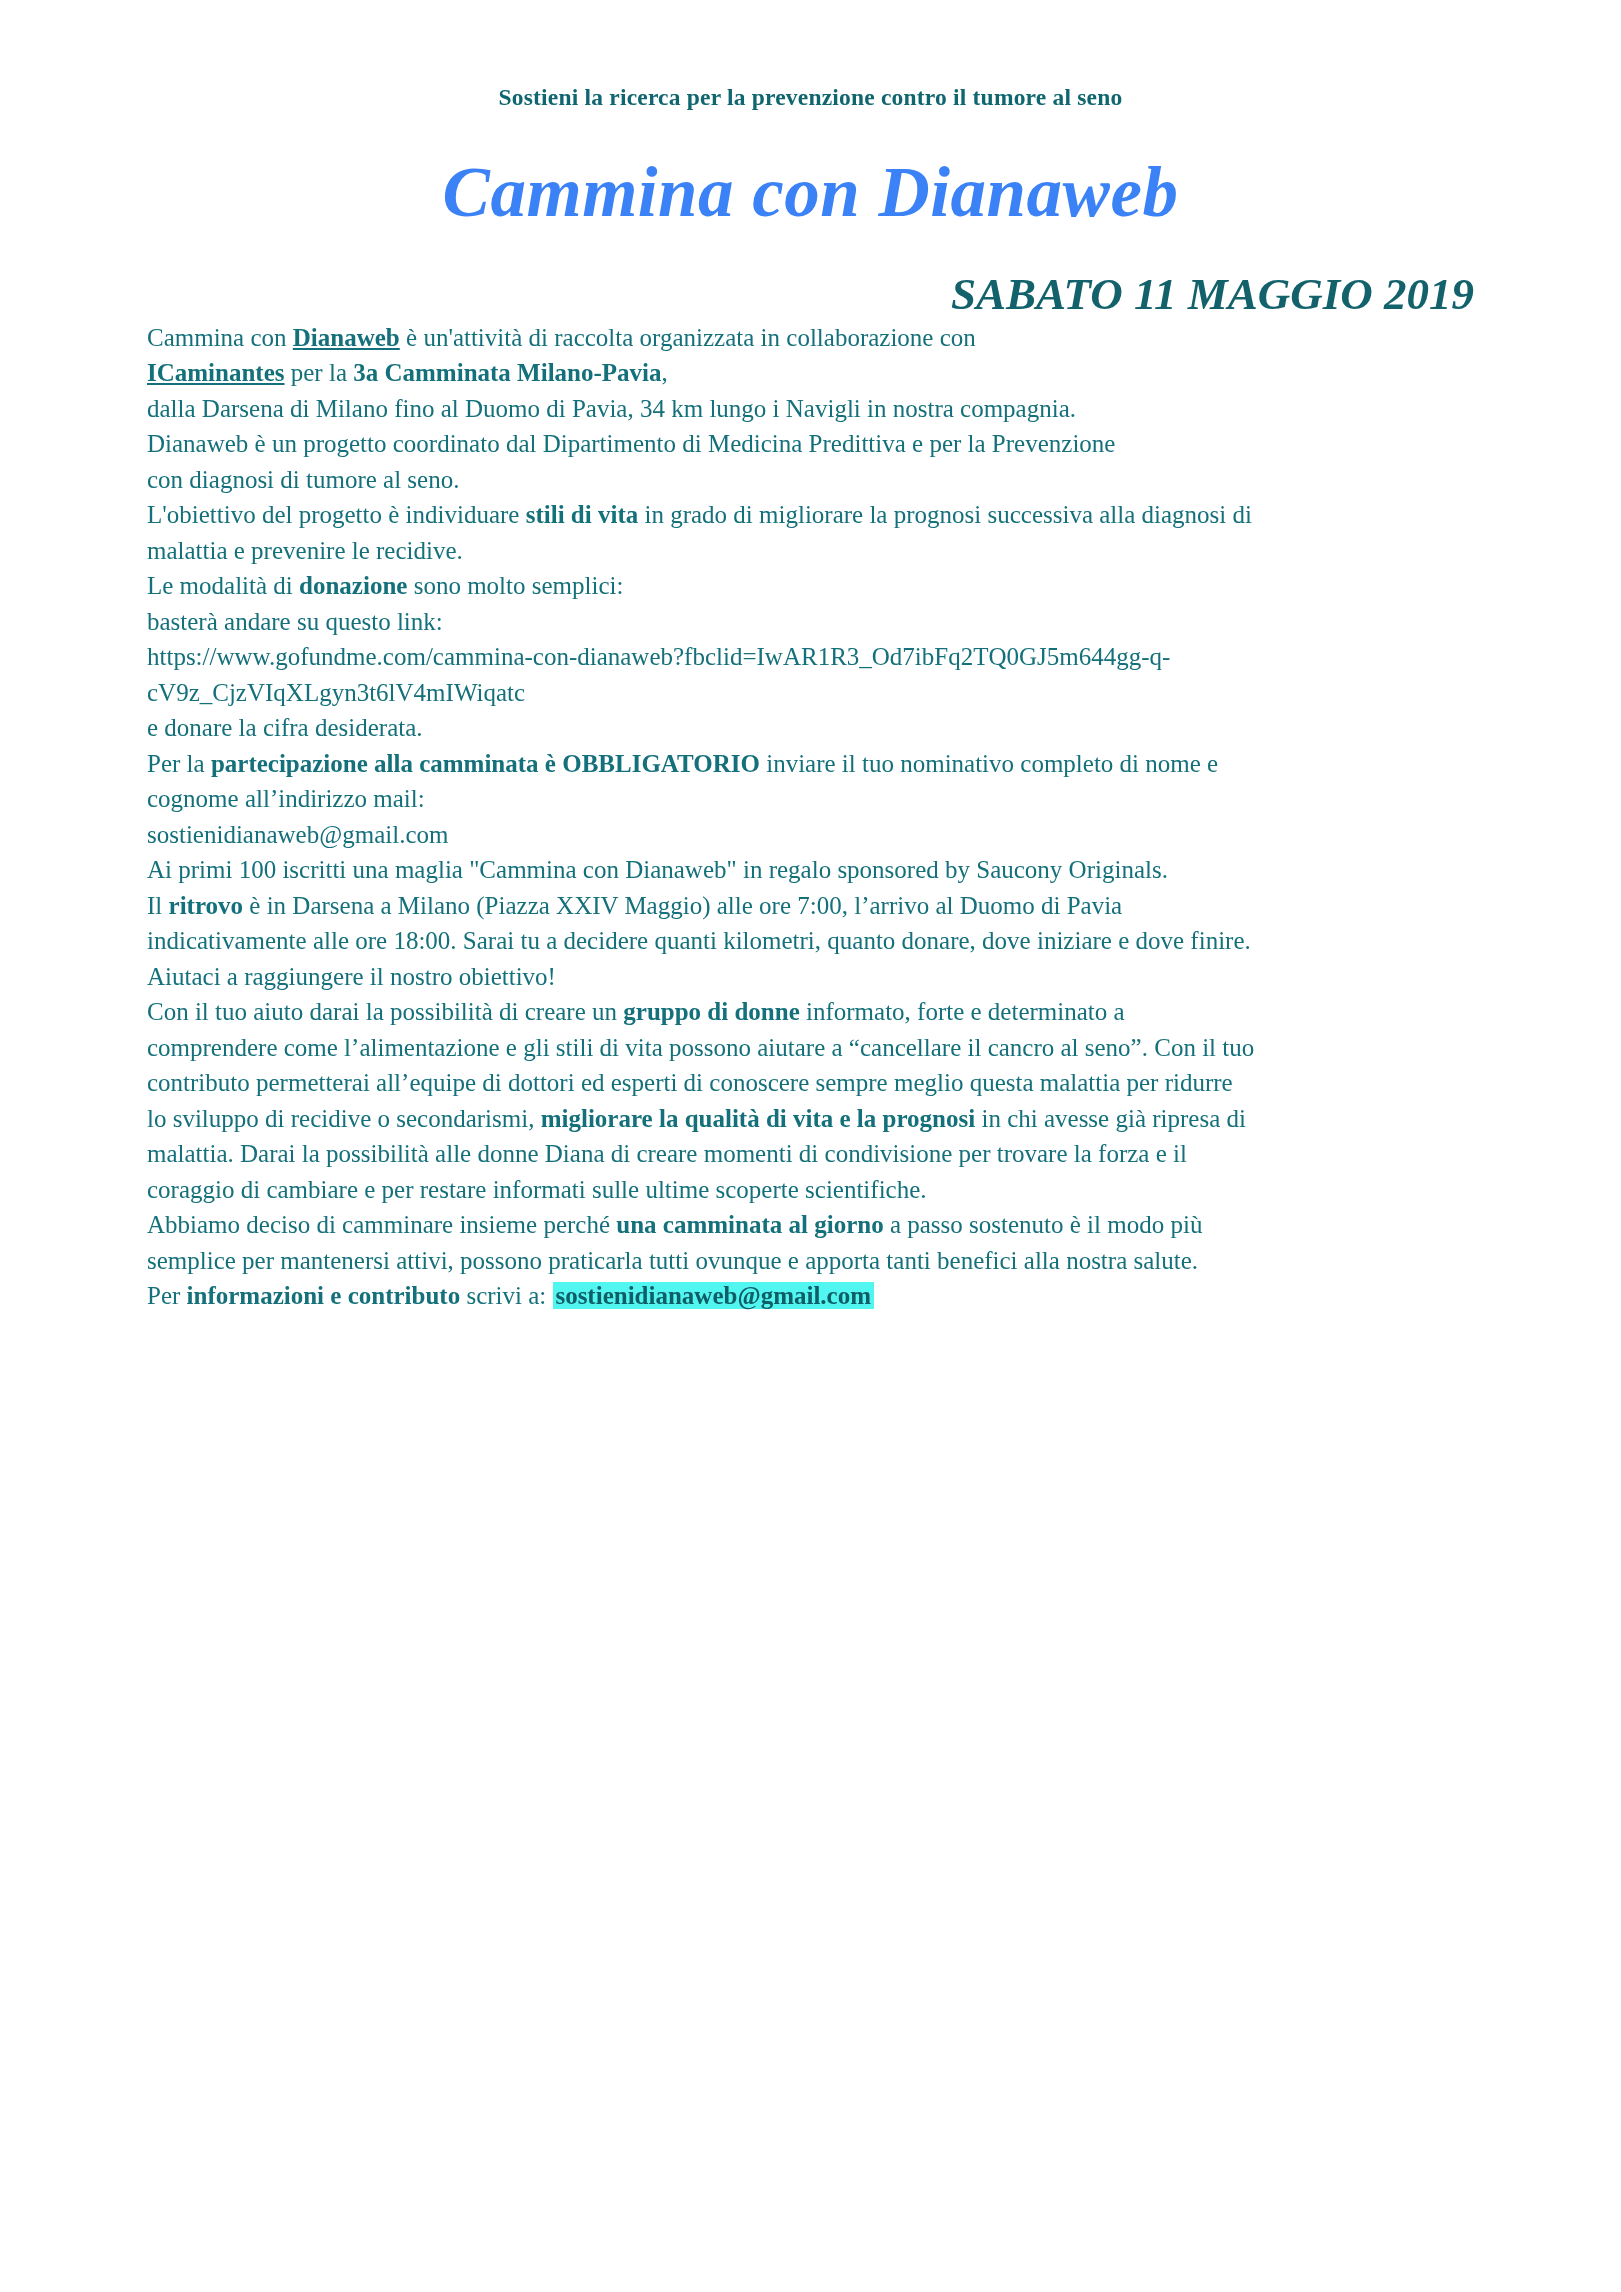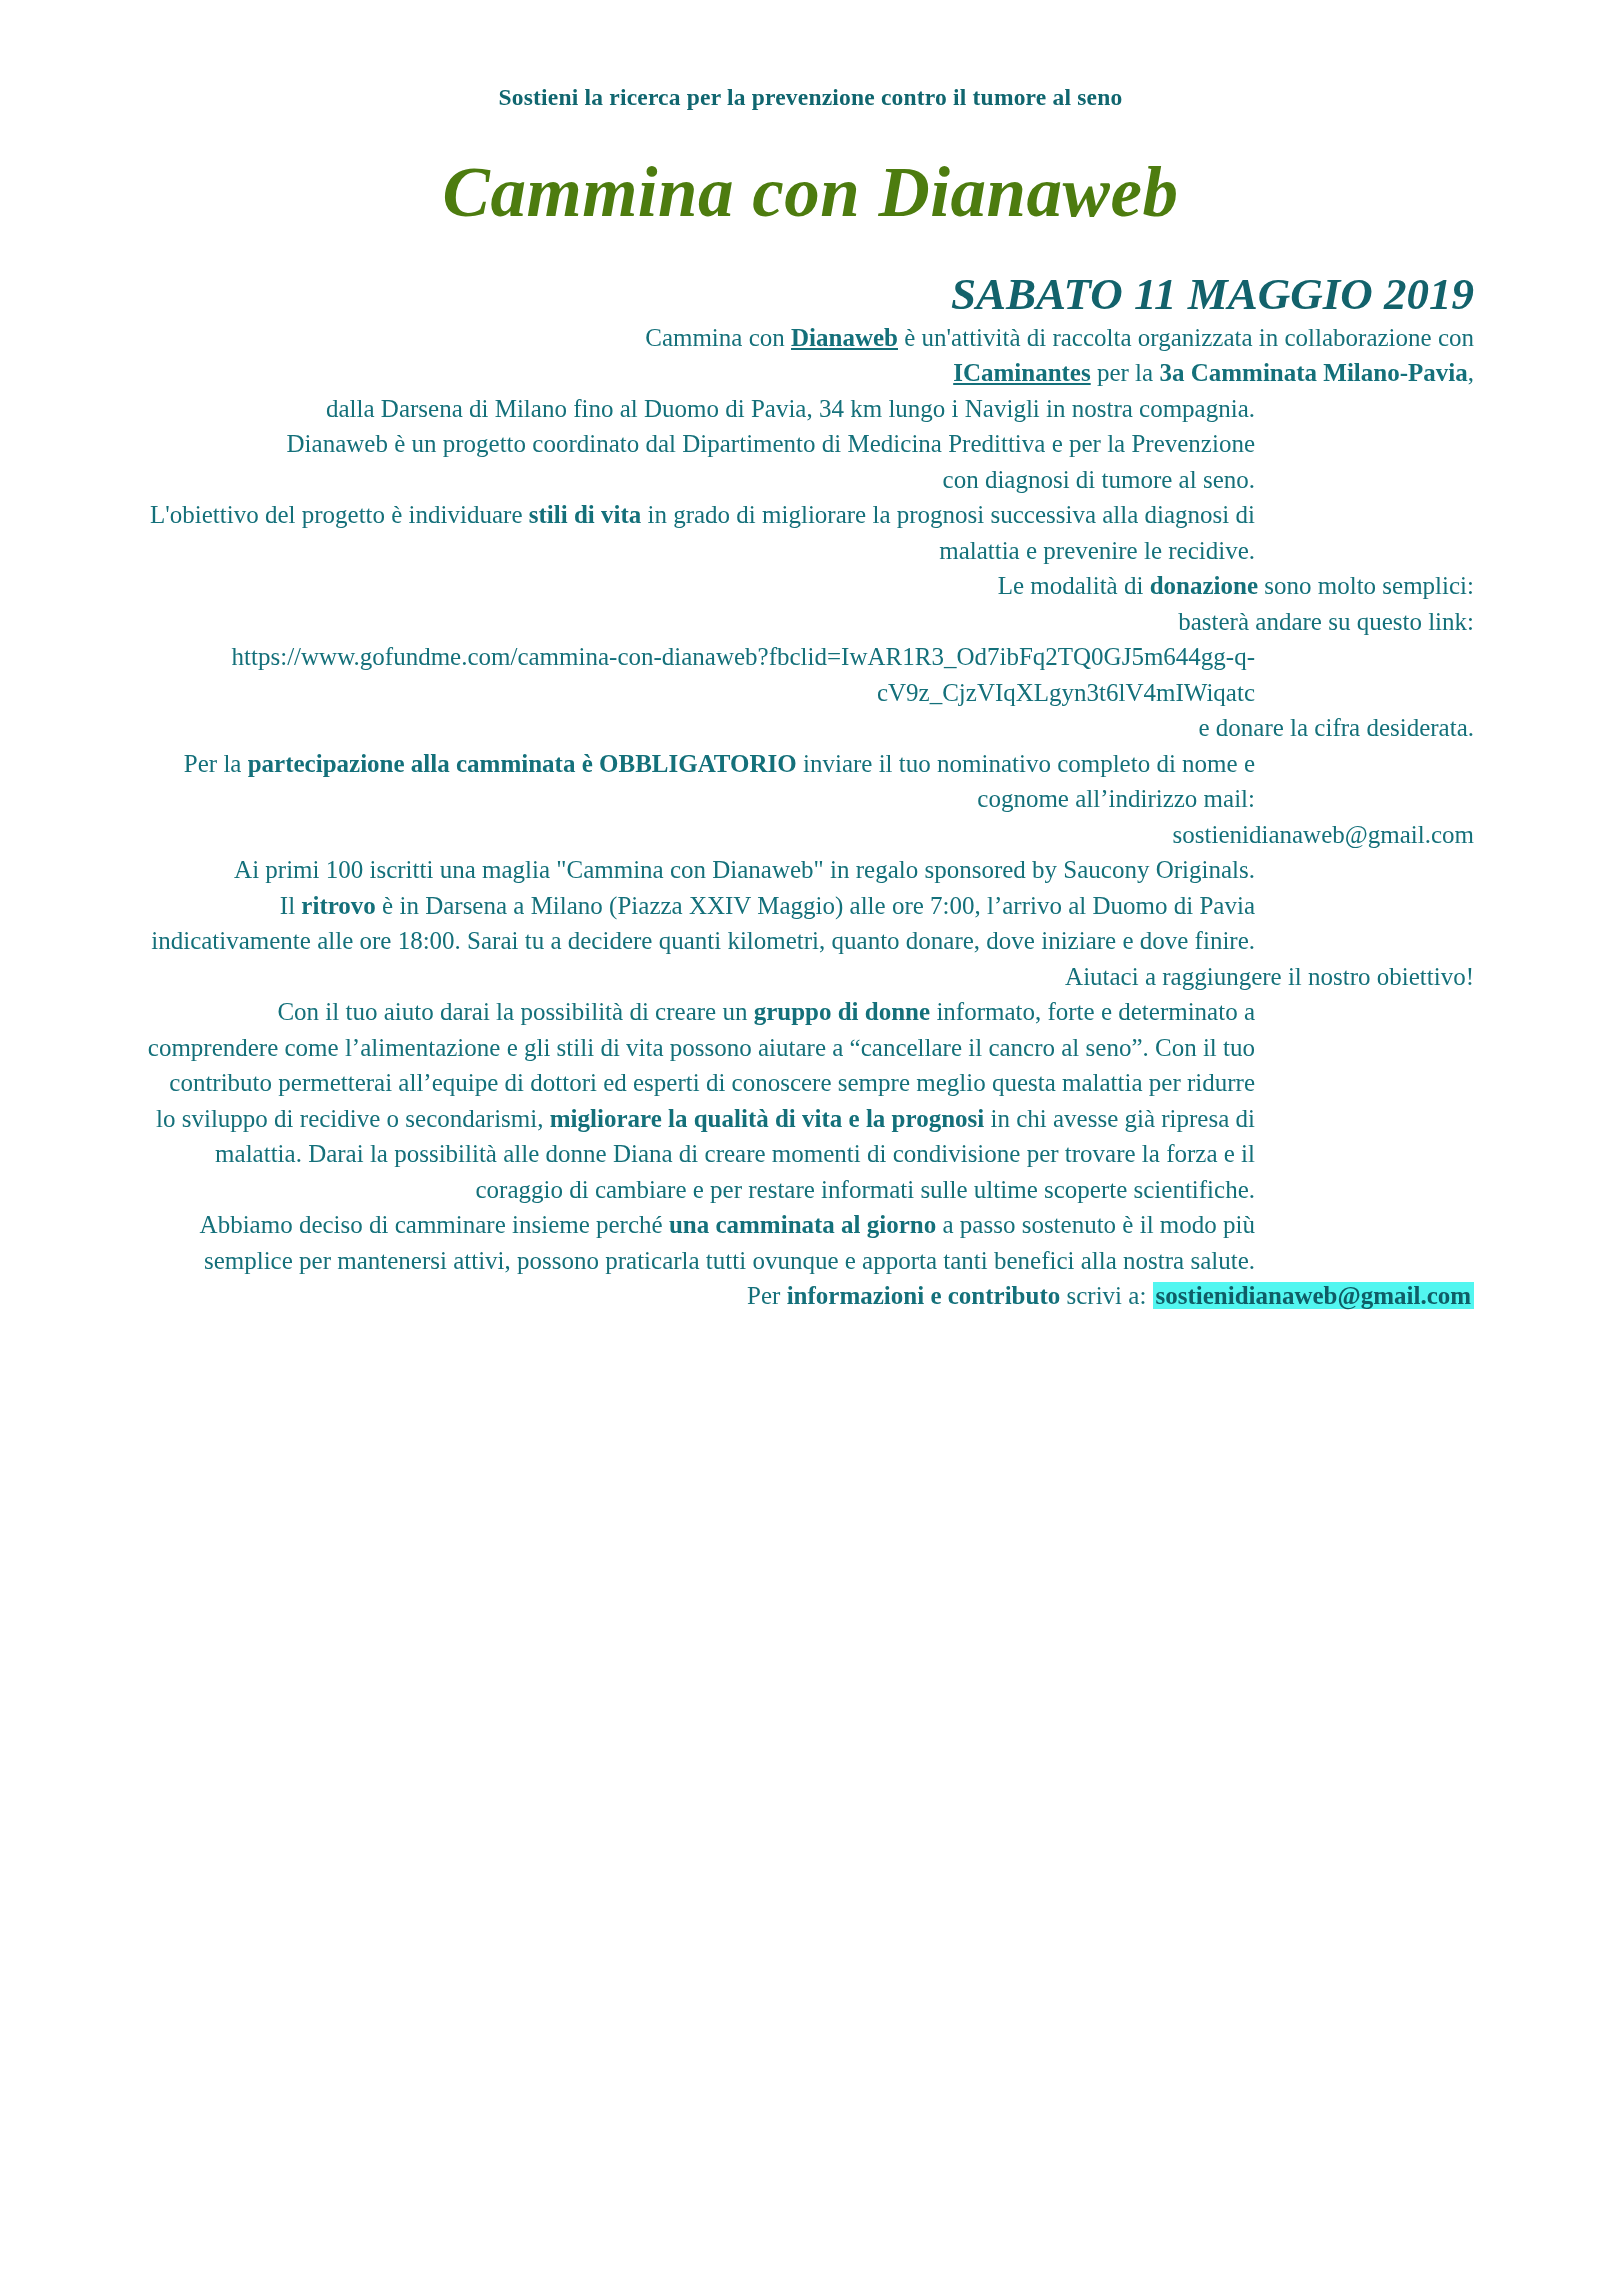--- a/index.html
+++ b/index.html
@@ -30,32 +30,32 @@
     margin: 24.5px 0 0 0;
     color: #10666f;
   }
   .title {
     text-align: center;
     font-weight: bold;
     font-style: italic;
     font-size: 71px;
     margin: 41px 0 3px 0;
     letter-spacing: 0.5px;
-    color: #4d7c0f;
+    color: #3b82f6;
   }
   .subtitle {
     text-align: right;
     font-weight: bold;
     font-style: italic;
     font-size: 45px;
     margin: 35px 0 0 0;
     color: #13626b;
   }
   p.body {
-    text-align: right;
+    text-align: left;
     font-size: 25px;
     line-height: 1.42;
     margin: 0;
     color: #14707a;
   }
   .gap-lg { margin-top: 43px; }
   .gap-md { margin-top: 33px; }
   b, strong { font-weight: bold; }
   .u { text-decoration: underline; }
   .link {

